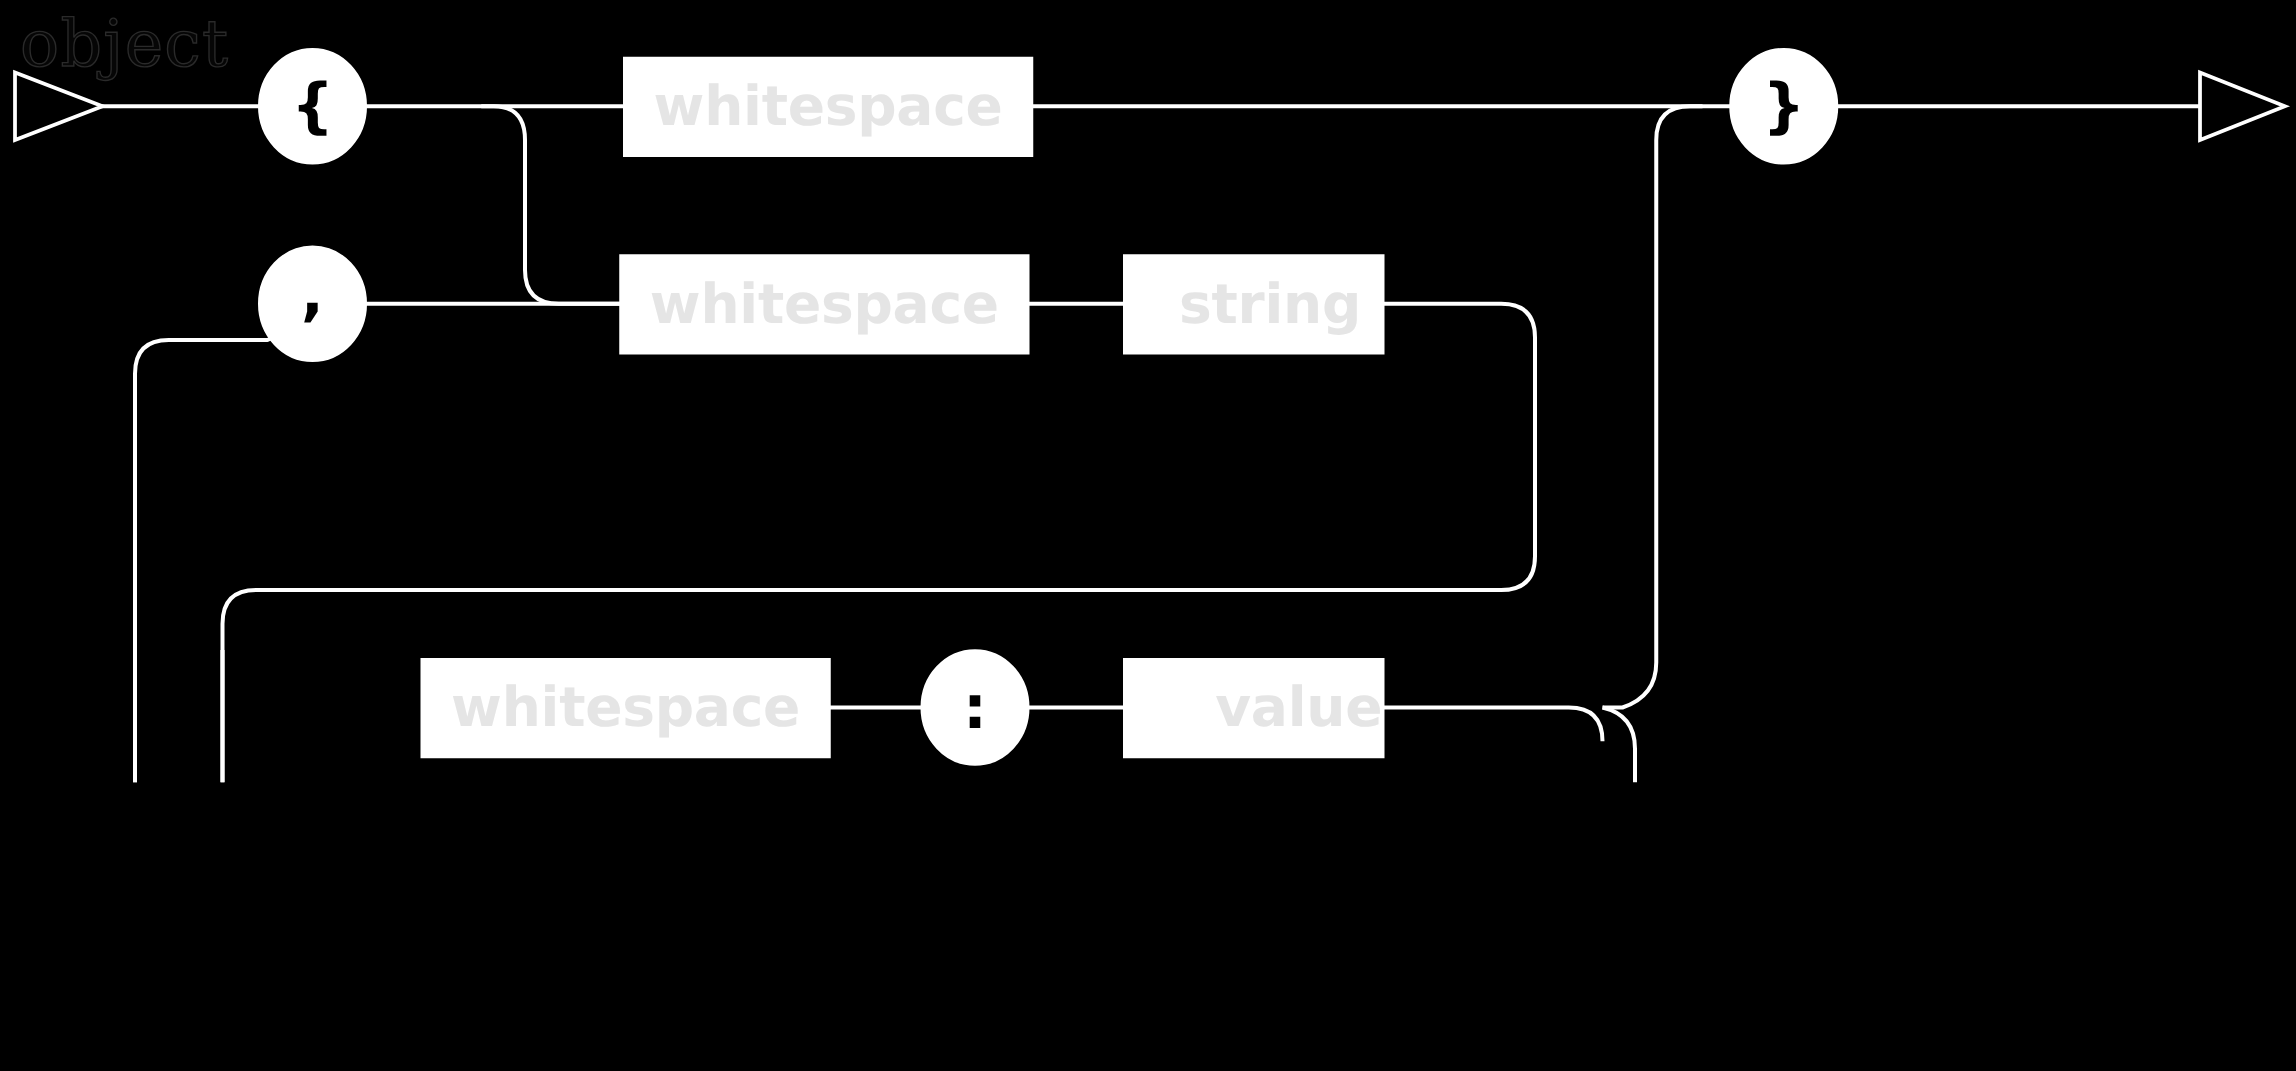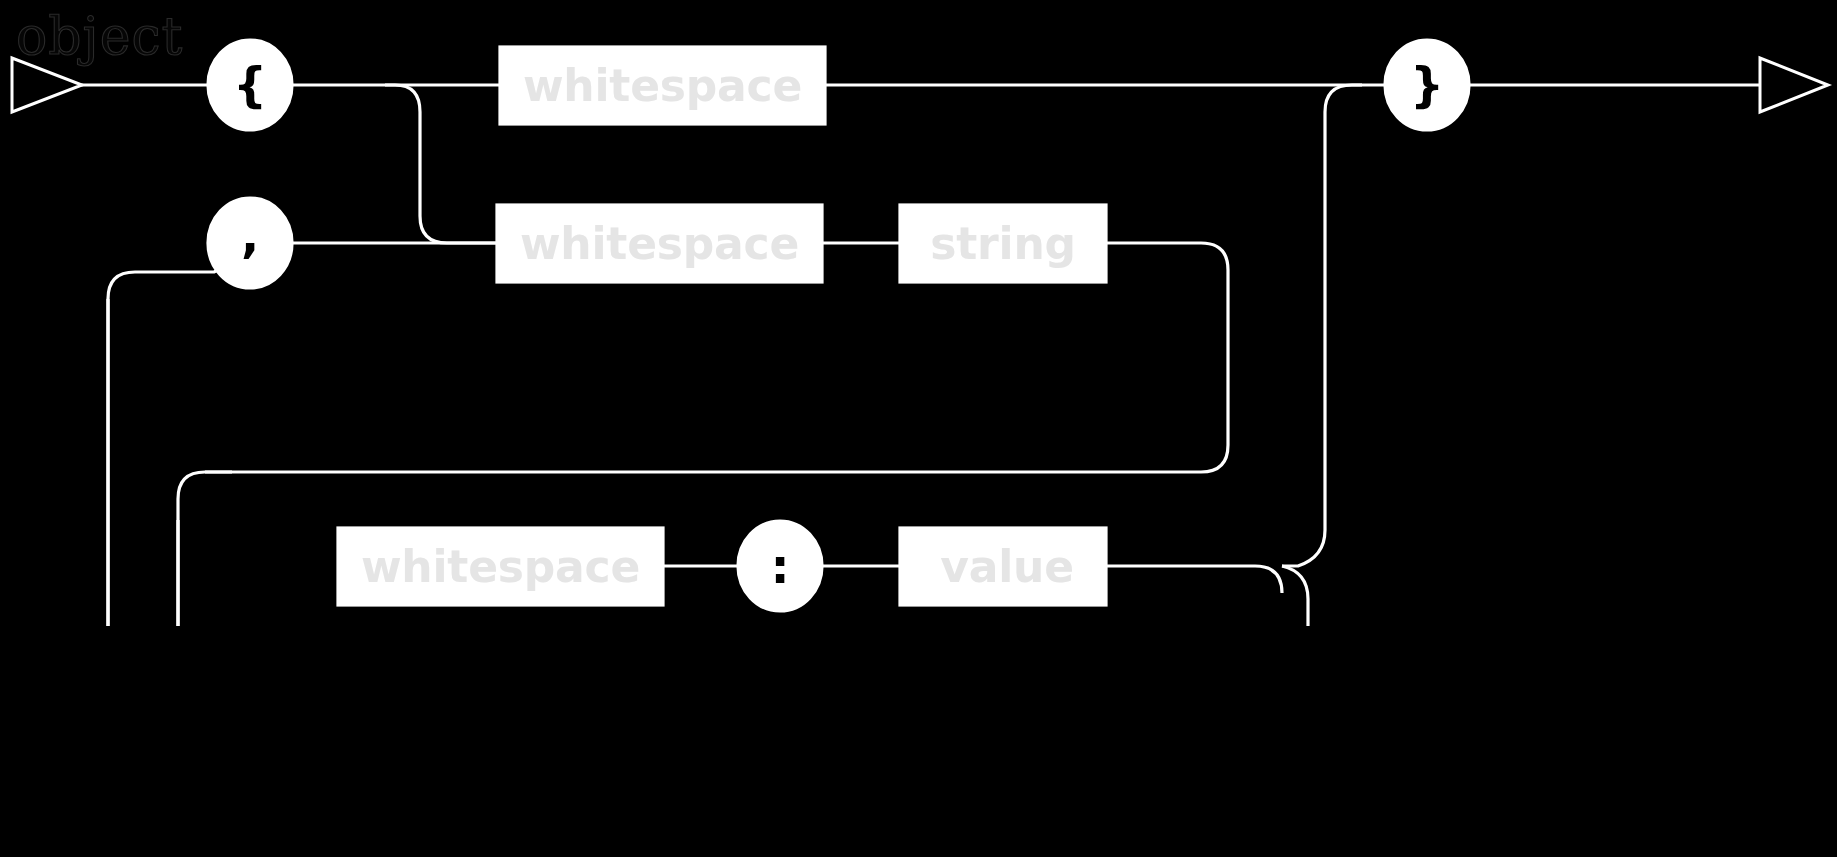--- a/index.html
+++ b/index.html
@@ -181,21 +181,21 @@
   <div class="term-label" style="left:208px; top:40px; width:84px; height:90px;">{</div>
 
   <div class="box-label" style="left:500px; top:47px; width:325px; height:77px;">whitespace</div>
 
   <div class="term-label" style="left:1385px; top:40px; width:84px; height:90px;">}</div>
 
   <div class="term-label" style="left:208px; top:190px; width:84px; height:90px;">,</div>
 
   <div class="box-label" style="left:497px; top:205px; width:325px; height:77px;">whitespace</div>
 
-  <div class="box-label" style="left:900px; top:205px; width:206px; height:77px;">string</div>
+  <div class="box-label" style="left:900px; top:205px; width:206px; height:77px;padding-left:13px;">string</div>
 
   <div class="box-label" style="left:338px; top:528px; width:325px; height:77px;">whitespace</div>
 
   <div class="term-label" style="left:738px; top:521px; width:84px; height:90px;">:</div>
 
-  <div class="box-label" style="left:904px; top:528px; width:206px; height:77px;">value</div>
+  <div class="box-label" style="left:936px; top:528px; width:206px; height:77px;">value</div>
 
 </div>
 
 </body></html>

